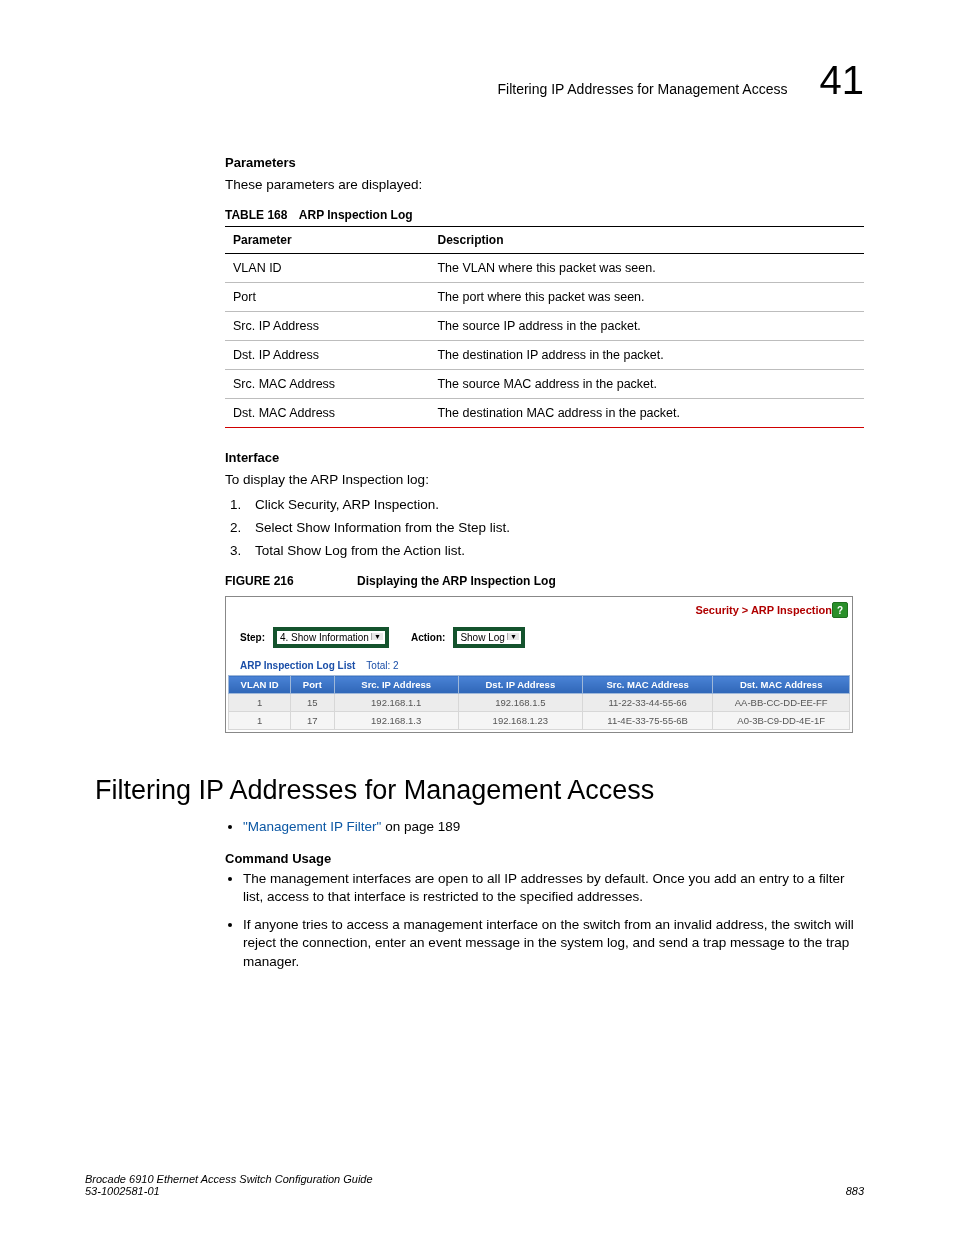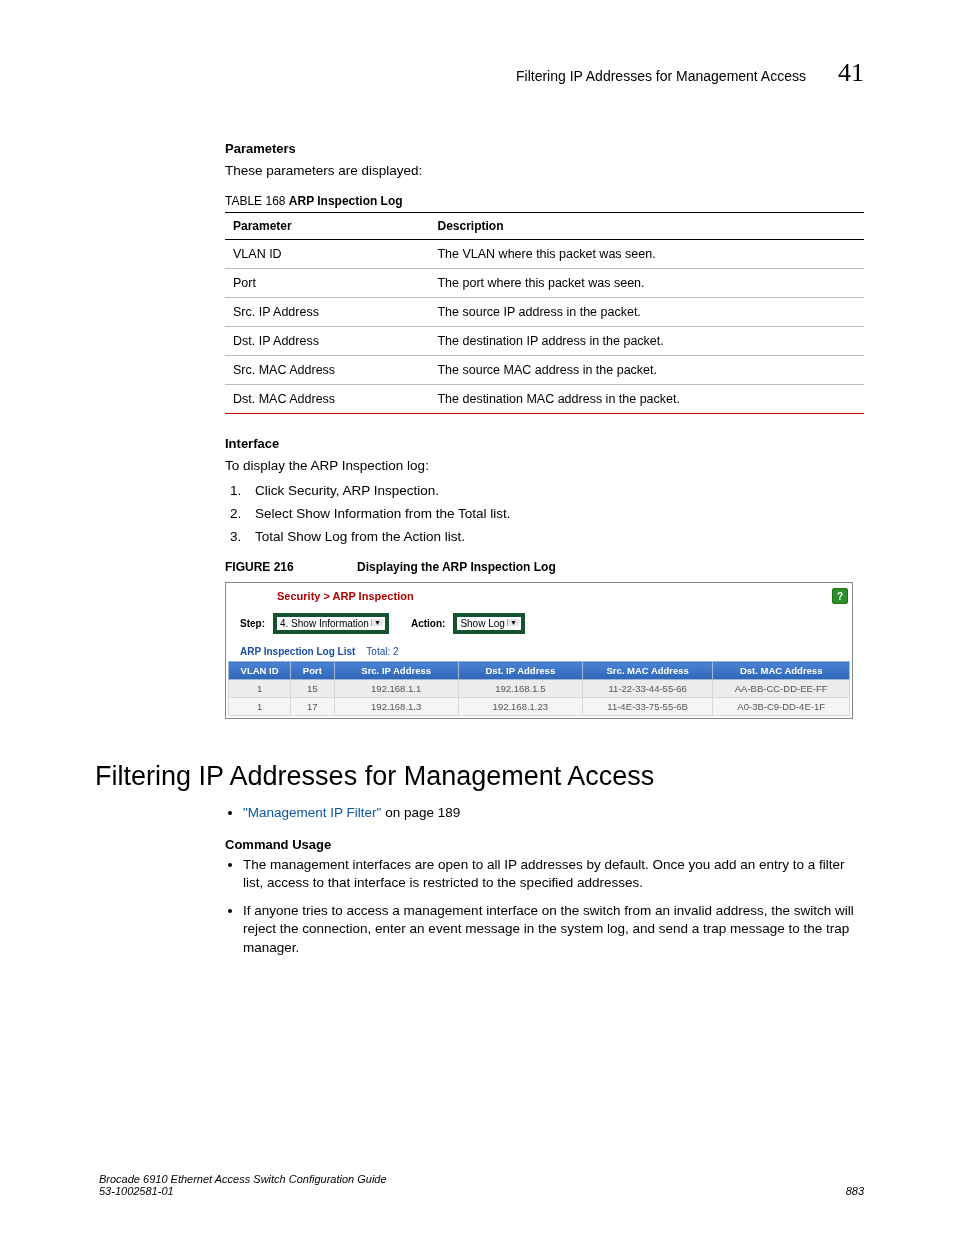--- a/index.html
+++ b/index.html
@@ -19,43 +19,43 @@
     display: flex;
     justify-content: flex-end;
     align-items: baseline;
     margin-bottom: 55px;
     gap: 32px;
   }
   .running-head .rh-text {
     font-size: 14px;
   }
   .running-head .rh-num {
-    font-family: Liberation Serif, serif;
-    font-size: 26px;
+    font-family: Liberation Sans, sans-serif;
+    font-size: 40px;
     line-height: 1;
   }
   .body-col {
     margin-left: 130px;
   }
   .h-bold {
     font-weight: bold;
     font-size: 13px;
     margin: 0 0 6px 0;
   }
   .para {
     font-size: 13.5px;
     margin: 0 0 14px 0;
     line-height: 1.35;
   }
   .table-caption {
     font-family: Arial, Helvetica, sans-serif;
     font-size: 12px;
     margin-bottom: 0;
   }
-  .table-caption .tc-label { font-weight: normal; margin-right: 0; }
+  .table-caption .tc-label { font-weight: bold; margin-right: 8px; }
   .table-caption .tc-title { font-weight: bold; }
   table.param-table {
     width: 100%;
     border-collapse: collapse;
     margin-top: 4px;
     font-size: 12.5px;
   }
   table.param-table thead th {
     text-align: left;
     font-weight: bold;
@@ -88,21 +88,21 @@
   .figure-caption .fc-title { font-weight: bold; padding-left: 48px; }
   .screenshot {
     border: 1px solid #888;
     background: #fff;
     width: 626px;
     font-size: 10px;
     color: #000;
   }
   .ss-head {
     display: flex;
-    justify-content: space-between;
+    justify-content: flex-end;
     align-items: center;
     padding: 5px 4px 6px 6px;
     margin-left: 45px;
   }
   .ss-head .breadcrumb {
     color: #b00000;
     font-weight: bold;
     font-size: 11px;
   }
   .help-icon {
@@ -182,21 +182,21 @@
     padding-left: 18px;
     font-size: 13.5px;
   }
   ul.bullets li {
     margin-bottom: 10px;
     line-height: 1.35;
   }
   .footer {
     position: absolute;
     bottom: 38px;
-    left: 99px;
+    left: 85px;
     right: 90px;
     display: flex;
     justify-content: space-between;
     align-items: flex-end;
     font-style: italic;
     font-size: 11px;
     color: #000;
   }
   .footer .pn { font-style: italic; margin-left: 48px; }
 </style>
@@ -253,21 +253,21 @@
             <td>The destination MAC address in the packet.</td>
           </tr>
       </tbody>
     </table>
 
     <p class="h-bold" style="margin-top:22px">Interface</p>
     <p class="para" style="margin-bottom:8px">To display the ARP Inspection log:</p>
 
     <ol class="steps">
       <li>Click Security, ARP Inspection.</li>
-      <li>Select Show Information from the Total list.</li>
+      <li>Select Show Information from the Step list.</li>
       <li>Total Show Log from the Action list.</li>
     </ol>
 
     <div class="figure-caption">
       <span class="fc-label">FIGURE 216</span>
       <span class="fc-title">Displaying the ARP Inspection Log</span>
     </div>
 
     <div class="screenshot">
       <div class="ss-head">

